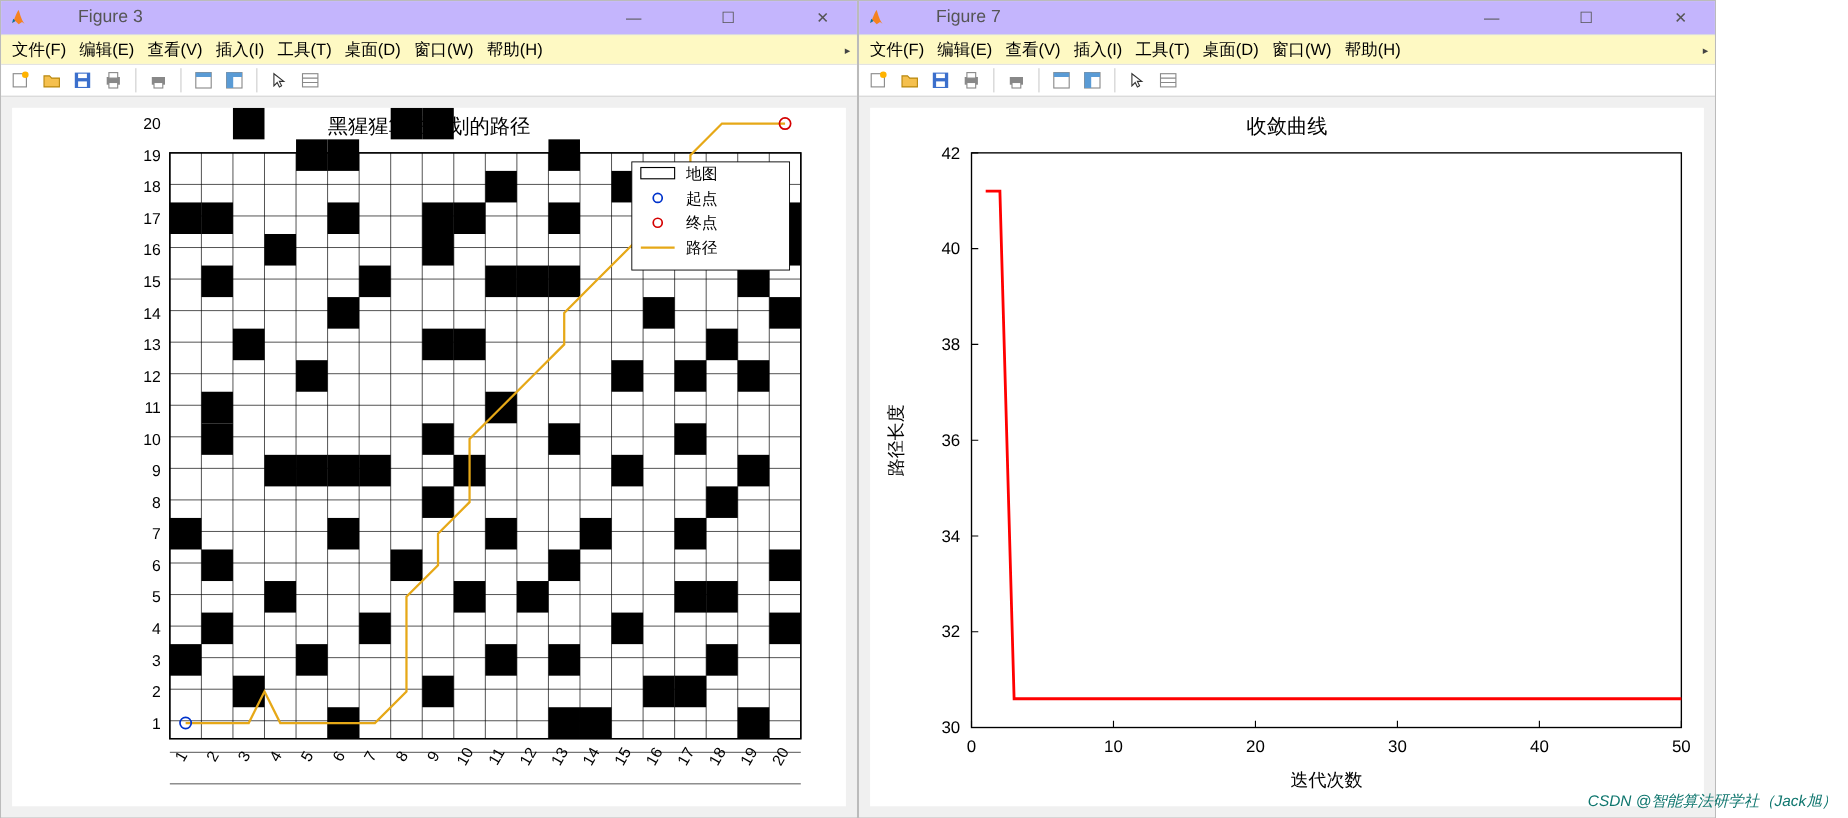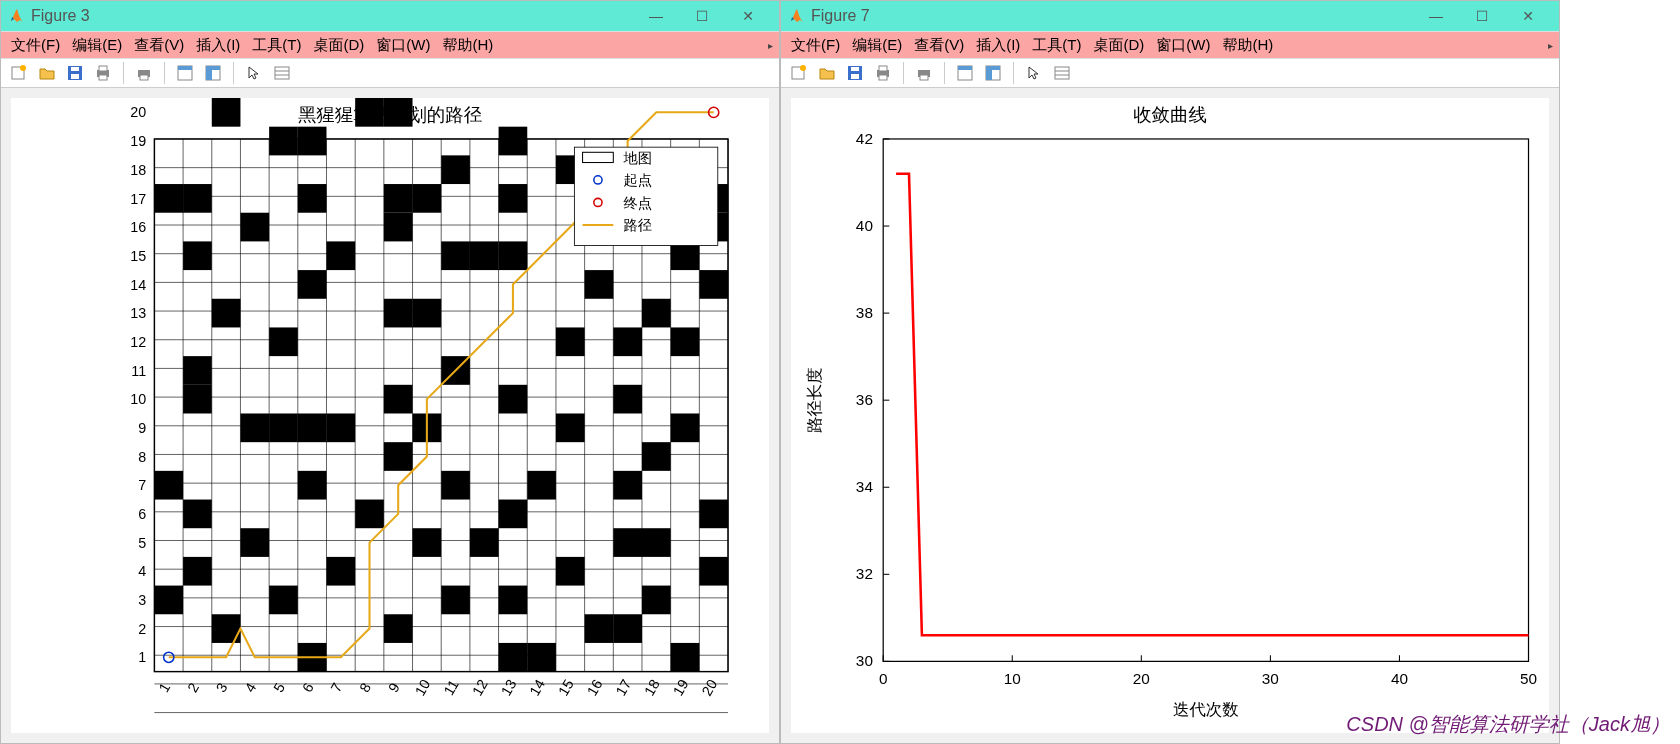--- a/index.html
+++ b/index.html
@@ -1,34 +1,34 @@
 <!DOCTYPE html>
 <html><head>
 <meta charset="utf-8">
 <style>
 * { box-sizing: border-box; margin: 0; padding: 0; }
 body { font-family: "Microsoft YaHei", sans-serif; background: #fff; width: 1680px; height: 744px; display: flex; position: relative; }
 .window { height: 744px; display: flex; flex-direction: column; background: #f0f0f0; border: 1px solid #bbb; }
 .w1 { width: 780px; }
 .w2 { width: 780px; }
-.titlebar { height: 32px; display: flex; align-items: center; padding: 0 8px; background: #5eead4; border-bottom: 1px solid #ddd; font-size: 16px; color: #555; }
+.titlebar { height: 32px; display: flex; align-items: center; padding: 0 8px; background: #c4b5fd; border-bottom: 1px solid #ddd; font-size: 16px; color: #555; gap: 40px; }
 .titlebar .icon { width: 16px; height: 16px; margin-right: 6px; }
 .titlebar .spacer { flex: 1; }
 .winbtn { width: 46px; height: 30px; display: flex; align-items: center; justify-content: center; color: #555; font-size: 14px; }
-.menubar { height: 30px; display: flex; align-items: center; padding: 0 10px; gap: 12px; background: #fca5a5; font-size: 15px; position: relative; }
+.menubar { height: 30px; display: flex; align-items: center; padding: 0 10px; gap: 12px; background: #fef9c3; font-size: 15px; position: relative; }
 .menubar span { cursor: default; }
 .menu-chevron { position: absolute; right: 6px; top: 8px; font-size: 10px; color: #444; }
 .toolbar { height: 34px; display: flex; align-items: center; padding: 0 6px; gap: 4px; background: #fff; border-top: 1px solid #e0e0e0; border-bottom: 1px solid #ccc; }
 .tool { width: 24px; height: 24px; display: flex; align-items: center; justify-content: center; border: 1px solid transparent; }
 .sep { width: 1px; height: 22px; background: #ccc; margin: 0 4px; }
 .figure-area { flex: 1; background: #f0f0f0; padding: 10px; display: flex; align-items: stretch; justify-content: center; }
 .plot-box { background: #fff; position: relative; width: 100%; }
 svg { display: block; }
 text { font-family: "Microsoft YaHei", sans-serif; }
-.watermark { position: absolute; bottom: 6px; right: 10px; font-size: 20px; color: #701a75; font-style: italic; }
+.watermark { position: absolute; bottom: 6px; right: 10px; font-size: 14px; color: #0f766e; font-style: italic; }
 </style>
 </head>
 <body>
 
 <div class="window w1">
   <div class="titlebar">
     <svg class="icon" viewBox="0 0 16 16">
         <path d="M8 1 C9 4 11 12 14 14 L11 12 L8 14 L5 11 L2 13 C4 10 6 3 8 1Z" fill="#f58220"></path>
         <path d="M2 13 L5 11 L3 9 Z" fill="#0076a8"></path>
       </svg>

